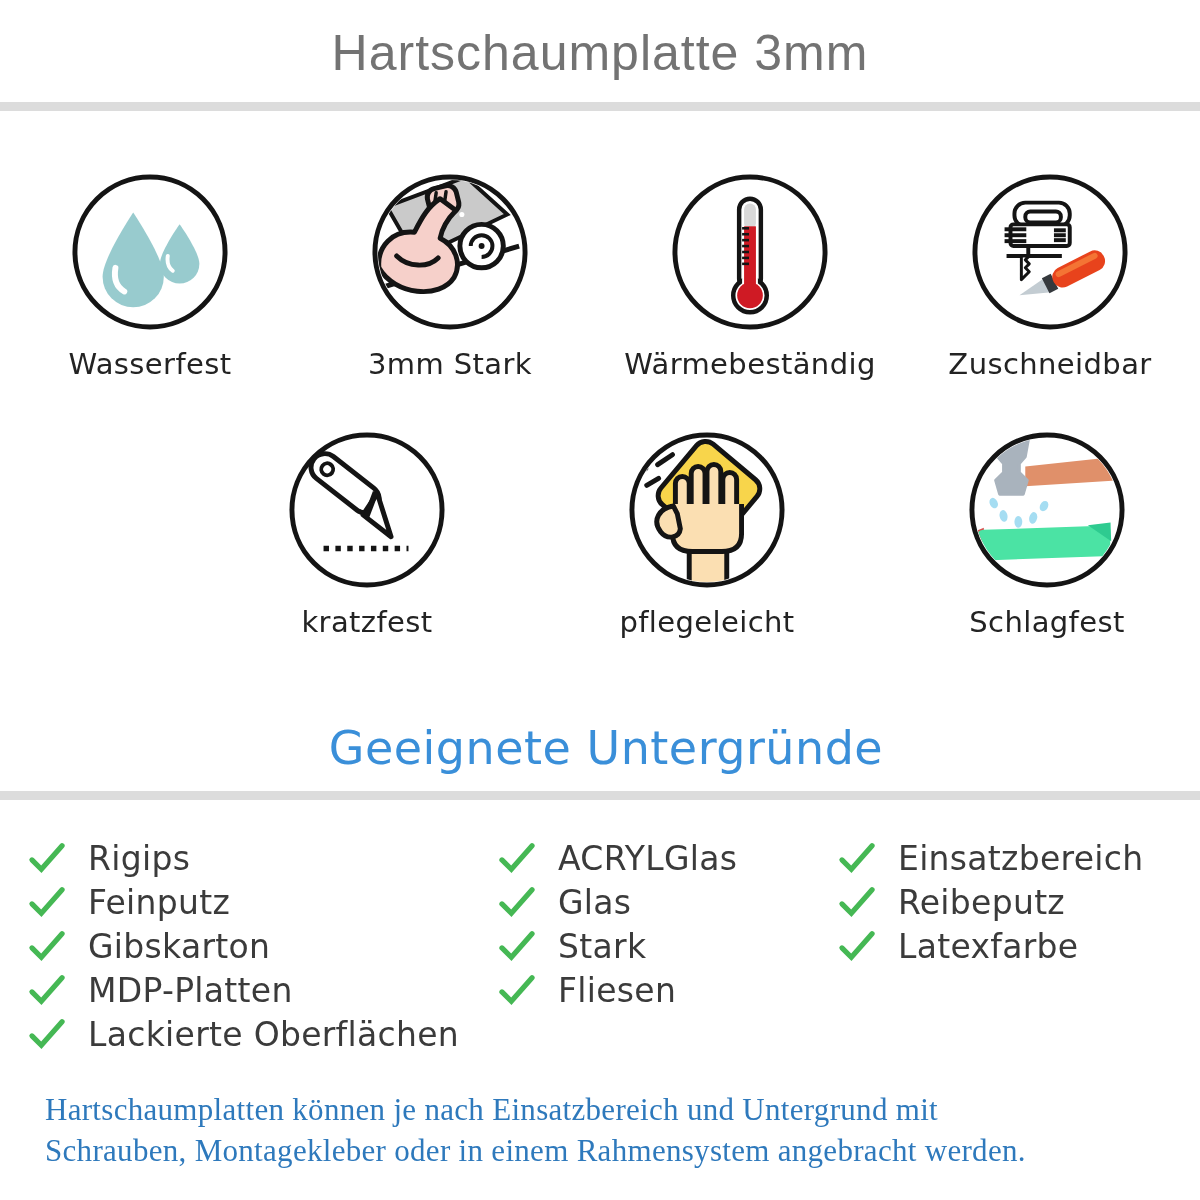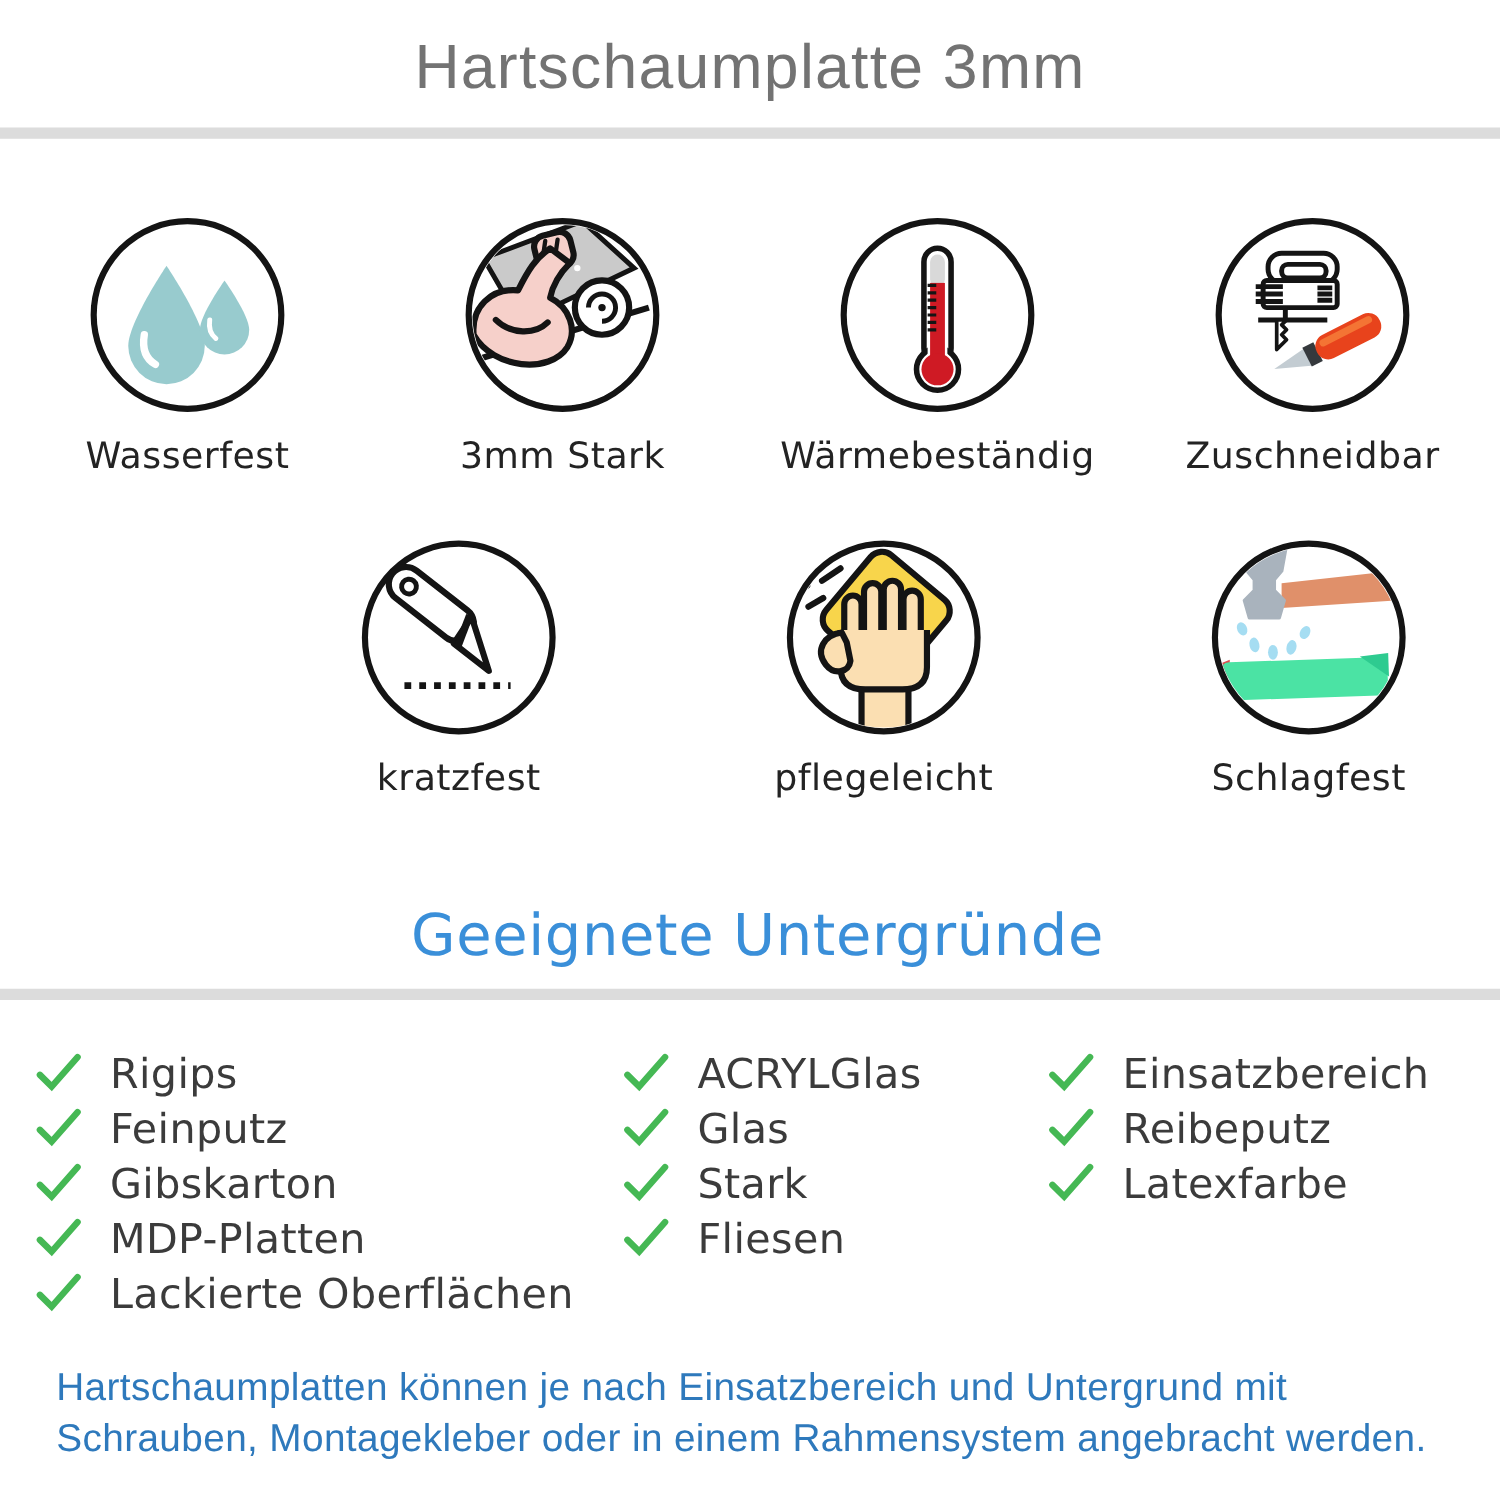--- a/index.html
+++ b/index.html
@@ -33,21 +33,21 @@
   }
   .substrates{display:flex;margin-top:36px;padding-left:28px;}
   .substrate-col{list-style:none;margin:0;padding:0;}
   .substrate-col.c1{width:470px;}
   .substrate-col.c2{width:340px;}
   .substrate-col.c3{flex:1;}
   .substrate-item{display:flex;align-items:center;height:44px;}
   .check{width:38px;height:32px;flex:none;margin-right:22px;}
   .substrate-label{font-size:33px;color:#3b3b3b;letter-spacing:0.3px;white-space:nowrap;}
   .footer-note{
-    font-family:Liberation Sans, sans-serif;
+    font-family:Liberation Serif, serif;
     margin:34px 50px 0 45px;font-size:31px;line-height:1.32;color:#2e79bc;
     letter-spacing:0.3px;
   }
   .ic{stroke:#141414;}
 </style>
 </head>
 <body>
 
 <h1 class="page-title">Hartschaumplatte 3mm</h1>
 <div class="divider top"></div>

